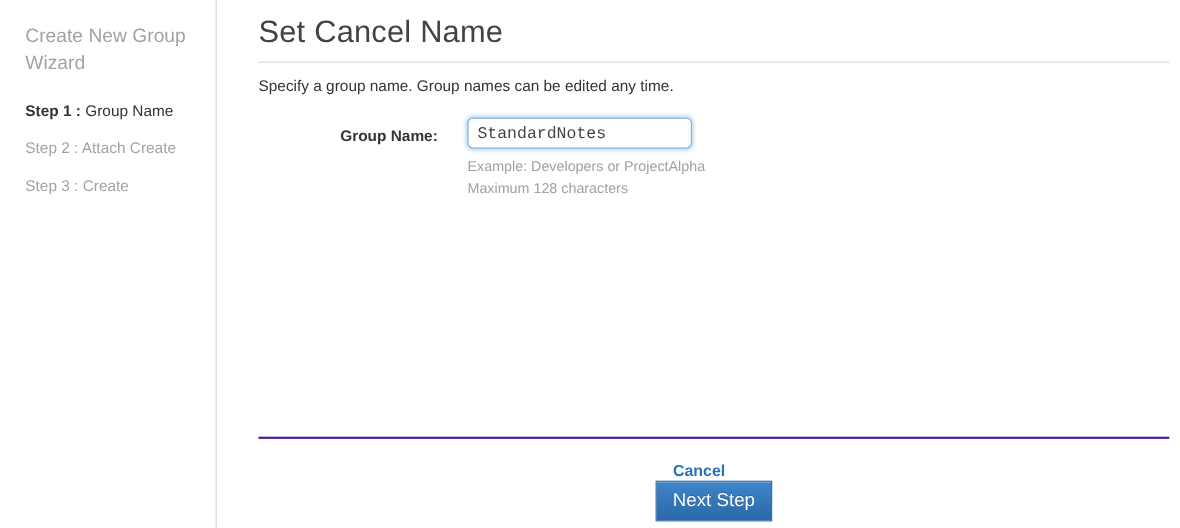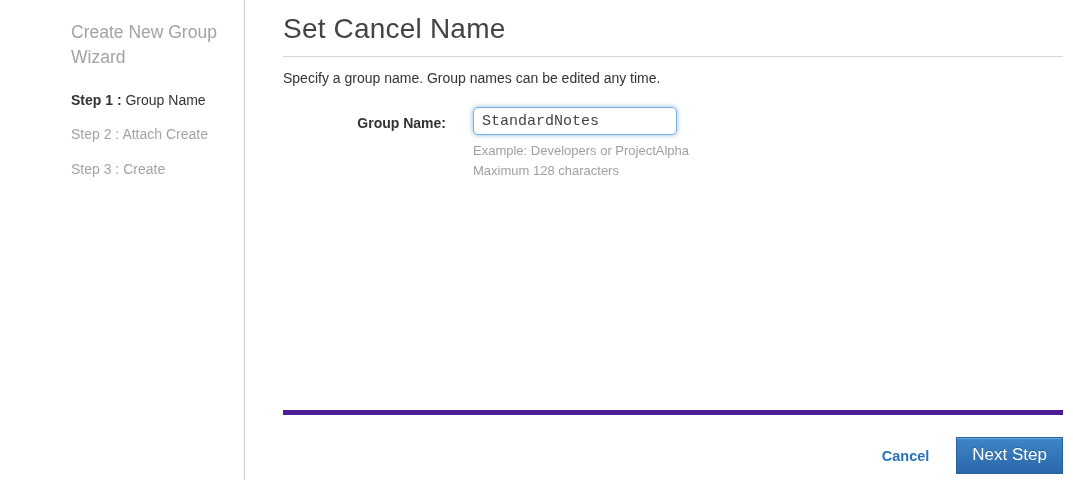--- a/index.html
+++ b/index.html
@@ -8,21 +8,20 @@
     width: 1073px;
     height: 480px;
     font-family: "Liberation Sans", sans-serif;
     color: #333333;
     overflow: hidden;
   }
   .wizard {
     display: flex;
     width: 1073px;
     height: 480px;
-    padding-left: 48px;
   }
 
   
   .sidebar {
     width: 197px;
     min-width: 197px;
     height: 100%;
     border-right: 1px solid #cccccc;
     padding: 20px 16px 0 23px;
   }
@@ -96,26 +95,27 @@
     color: #a0a0a0;
     margin-top: 7px;
     line-height: 1.4;
   }
   .hint div { margin-bottom: 2px; }
 
   .spacer { flex: 1; }
 
   
   .footer {
-    border-top: 5px solid #4c1d95;
+    border-top: 2px solid #4c1d95;
     padding: 22px 0 0 0;
     margin-bottom: 6px;
     display: flex;
     justify-content: flex-end;
     align-items: center;
+    flex-direction: column;
   }
   .cancel-link {
     font-size: 14.5px;
     font-weight: 700;
     color: #2a72b8;
     text-decoration: none;
     cursor: pointer;
     margin-right: 27px;
   }
   .next-step-button {

